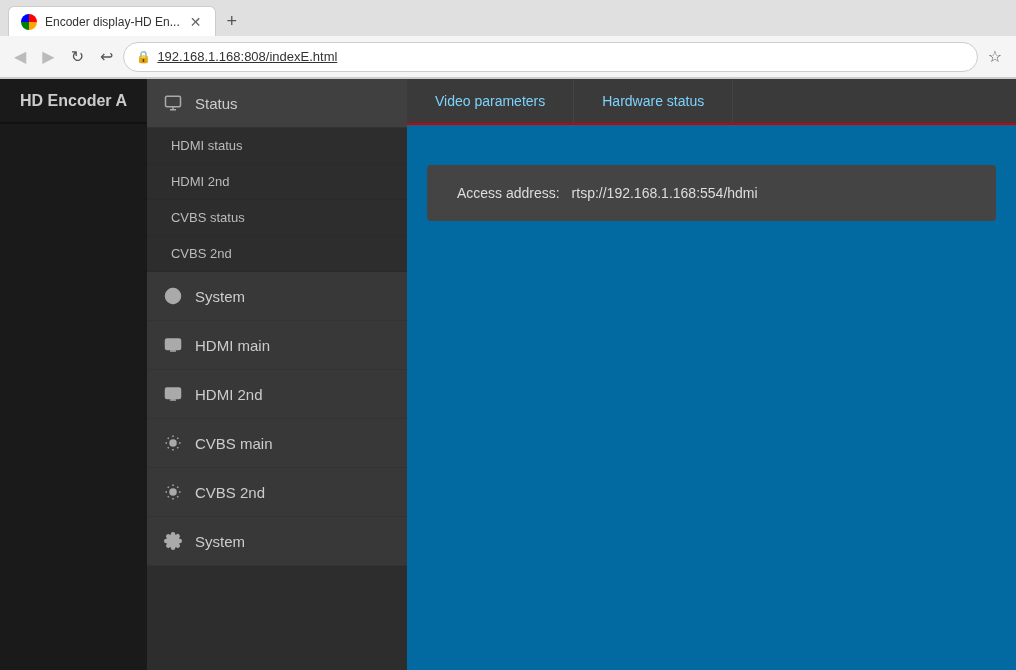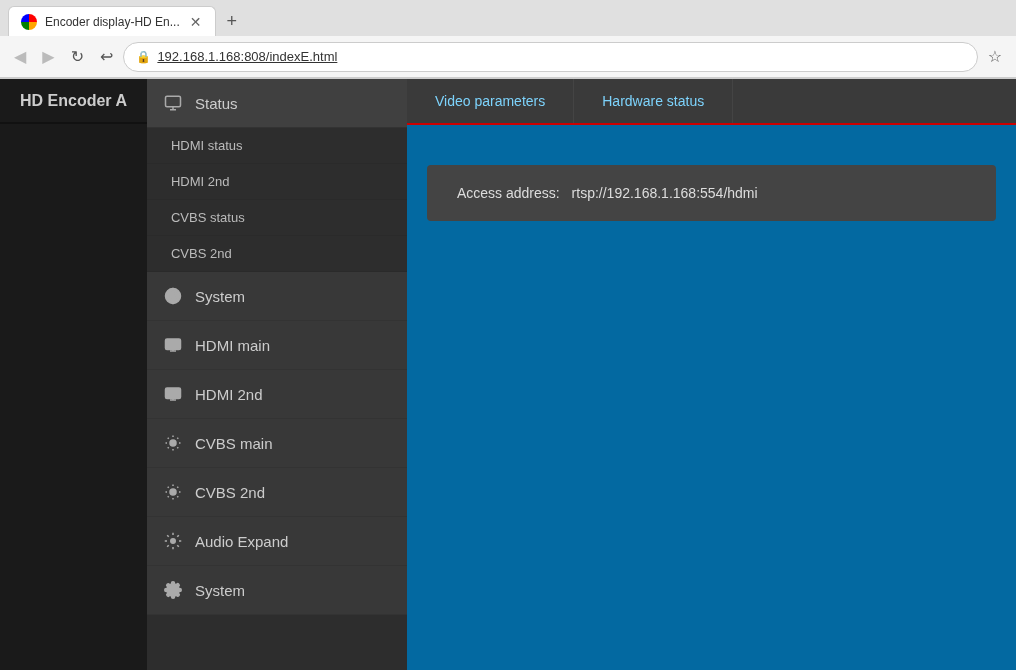--- a/index.html
+++ b/index.html
@@ -297,29 +297,20 @@
       <div class="sidebar-item main-item">
         <div class="sidebar-icon">
           <svg viewBox="0 0 24 24" fill="none" stroke="#aaa" stroke-width="2">
               <circle cx="12" cy="12" r="4"></circle>
               <path d="M12 2v2M12 20v2M2 12h2M20 12h2M4.93 4.93l1.41 1.41M17.66 17.66l1.41 1.41M4.93 19.07l1.41-1.41M17.66 6.34l1.41-1.41"></path>
             </svg>
         </div>
         <span>CVBS 2nd</span>
       </div>
 
-      <div class="sidebar-item main-item">
-        <div class="sidebar-icon">
-          <svg viewBox="0 0 24 24" fill="none" stroke="#aaa" stroke-width="2">
-              <circle cx="12" cy="12" r="3"></circle>
-              <path d="M12 1v3M12 20v3M4.22 4.22l2.12 2.12M17.66 17.66l2.12 2.12M1 12h3M20 12h3M4.22 19.78l2.12-2.12M17.66 6.34l2.12-2.12"></path>
-            </svg>
-        </div>
-        <span>Audio Expand</span>
-      </div>
 
       <div class="sidebar-item main-item">
         <div class="sidebar-icon">
           <svg viewBox="0 0 24 24" fill="none" stroke="#aaa" stroke-width="2">
               <circle cx="12" cy="12" r="3"></circle>
               <path d="M19.4 15a1.65 1.65 0 0 0 .33 1.82l.06.06a2 2 0 0 1-2.83 2.83l-.06-.06a1.65 1.65 0 0 0-1.82-.33 1.65 1.65 0 0 0-1 1.51V21a2 2 0 0 1-4 0v-.09A1.65 1.65 0 0 0 9 19.4a1.65 1.65 0 0 0-1.82.33l-.06.06a2 2 0 0 1-2.83-2.83l.06-.06A1.65 1.65 0 0 0 4.68 15a1.65 1.65 0 0 0-1.51-1H3a2 2 0 0 1 0-4h.09A1.65 1.65 0 0 0 4.6 9a1.65 1.65 0 0 0-.33-1.82l-.06-.06a2 2 0 0 1 2.83-2.83l.06.06A1.65 1.65 0 0 0 9 4.68a1.65 1.65 0 0 0 1-1.51V3a2 2 0 0 1 4 0v.09a1.65 1.65 0 0 0 1 1.51 1.65 1.65 0 0 0 1.82-.33l.06-.06a2 2 0 0 1 2.83 2.83l-.06.06A1.65 1.65 0 0 0 19.4 9a1.65 1.65 0 0 0 1.51 1H21a2 2 0 0 1 0 4h-.09a1.65 1.65 0 0 0-1.51 1z"></path>
             </svg>
         </div>
         <span>System</span>
       </div>

